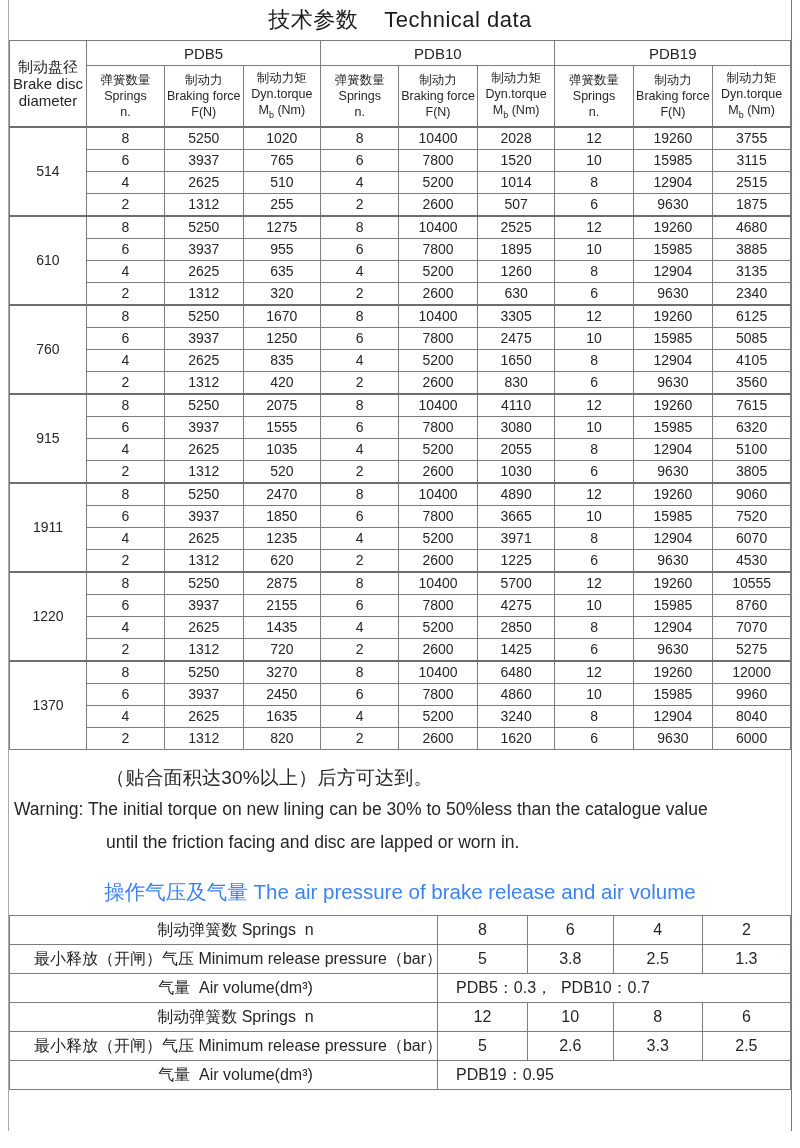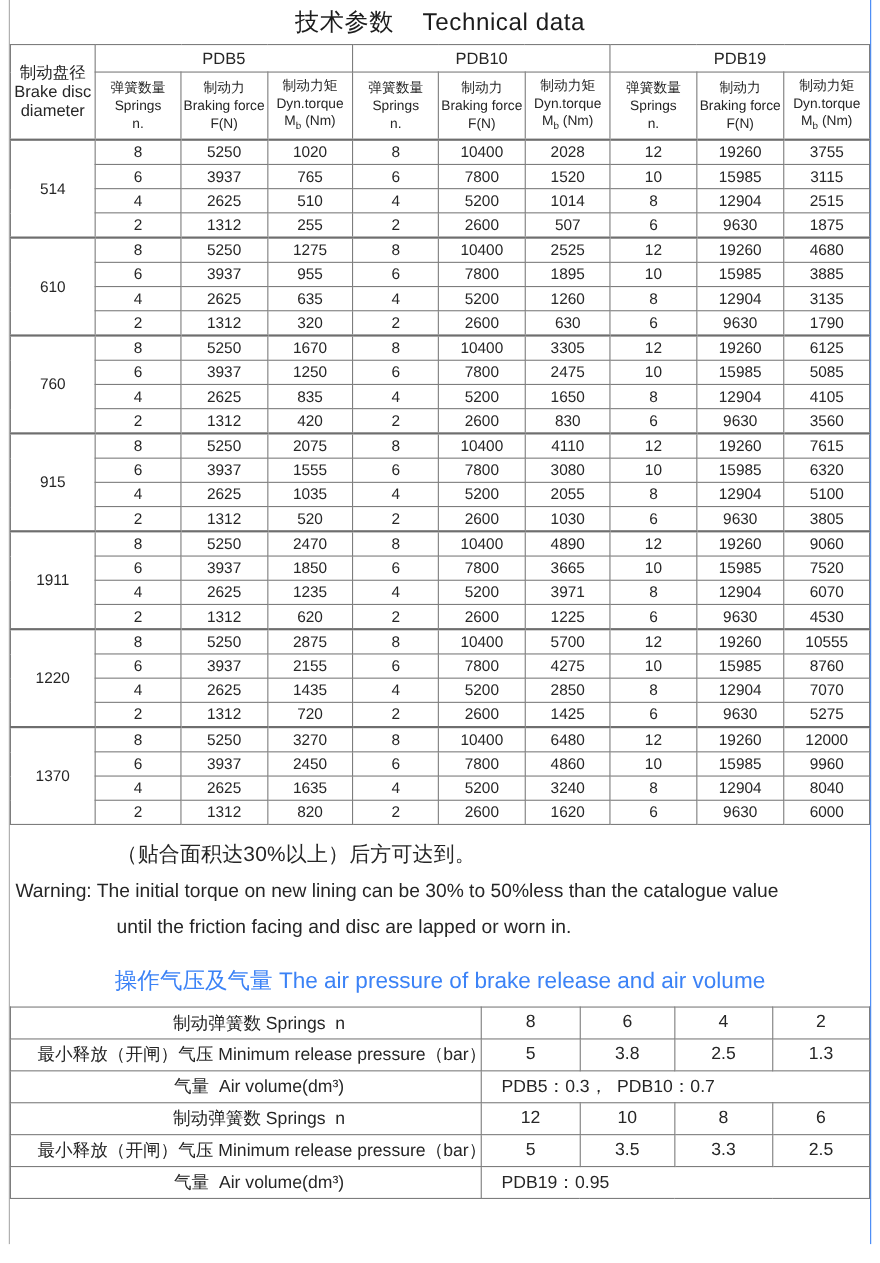--- a/index.html
+++ b/index.html
@@ -283,21 +283,21 @@
           </tr>
           <tr>
             <td>2</td>
             <td>1312</td>
             <td>320</td>
             <td>2</td>
             <td>2600</td>
             <td>630</td>
             <td>6</td>
             <td>9630</td>
-            <td>1790</td>
+            <td>2340</td>
           </tr>
           <tr class="group-start">
             <td rowspan="4" class="diam">760</td>
             <td>8</td>
             <td>5250</td>
             <td>1670</td>
             <td>8</td>
             <td>10400</td>
             <td>3305</td>
             <td>12</td>
@@ -558,21 +558,21 @@
           <tr>
             <td class="label">制动弹簧数 Springs  n</td>
             <td class="val">12</td>
             <td class="val">10</td>
             <td class="val">8</td>
             <td class="val">6</td>
           </tr>
           <tr>
             <td class="label">最小释放（开闸）气压 Minimum release pressure（bar）</td>
             <td class="val">5</td>
-            <td class="val">3.5</td>
+            <td class="val">2.6</td>
             <td class="val">3.3</td>
             <td class="val">2.5</td>
           </tr>
           <tr>
             <td class="label">气量  Air volume(dm³)</td>
             <td class="span-val" colspan="4">PDB19：0.95</td>
           </tr>
         </tbody>
     </table>
 

